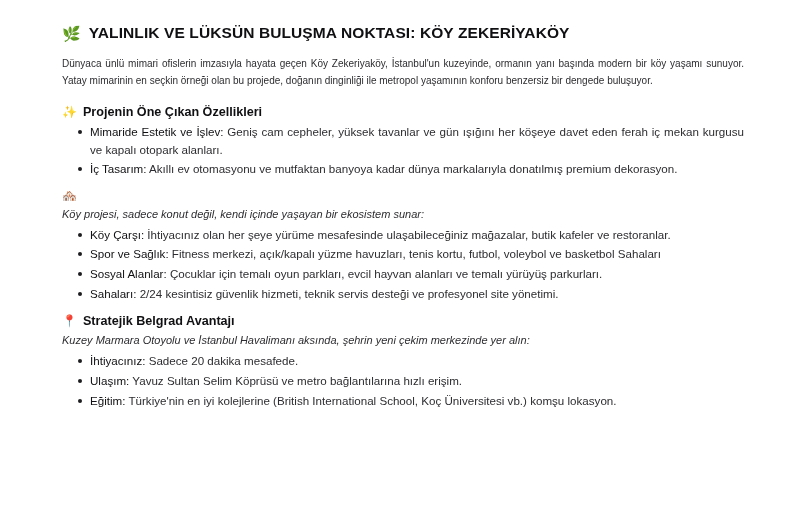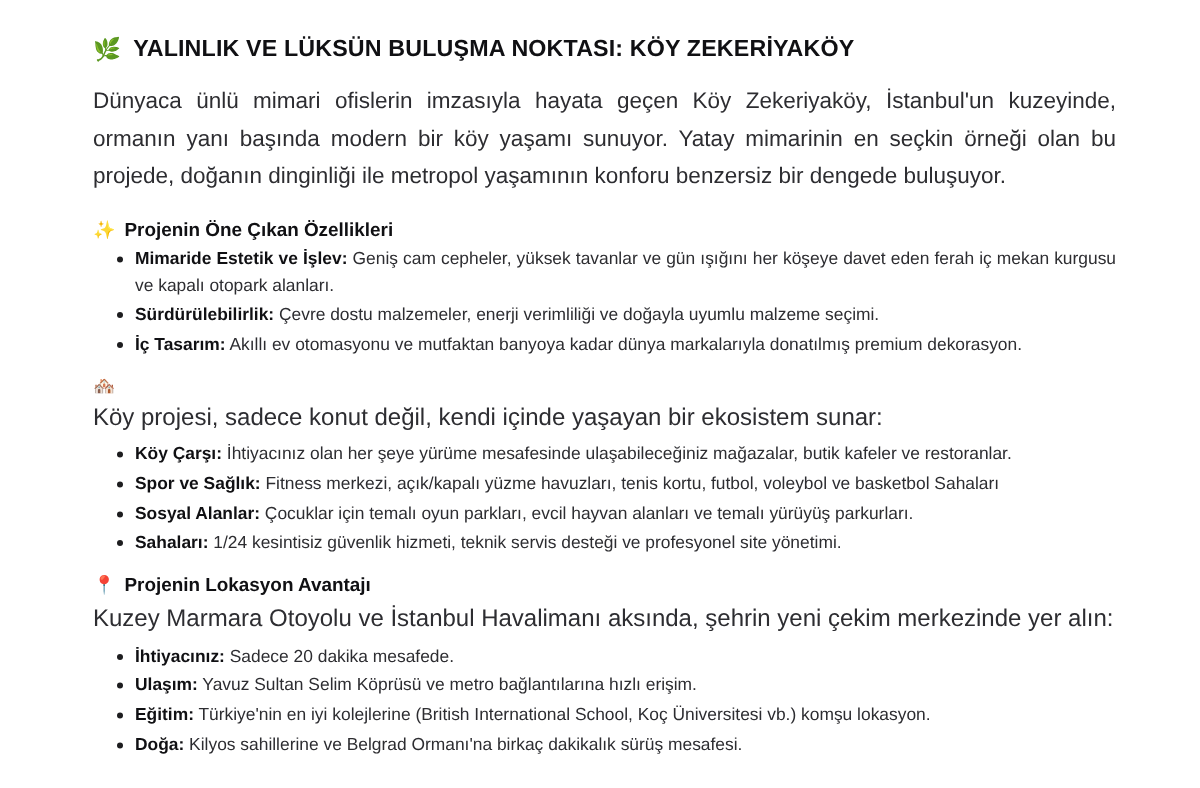--- a/index.html
+++ b/index.html
@@ -28,21 +28,21 @@
     font-weight: bold;
     letter-spacing: 0.1px;
     color: #101013;
     margin: 6px 0 14px 0;
   }
   .doc-title .emoji {
     font-size: 15px;
     line-height: 1;
   }
   .intro {
-    font-size: 15px;
+    font-size: 10px;
     line-height: 1.65;
     color: #2d2d31;
     text-align: justify;
     margin: 0 0 16px 0;
   }
   .section {
     margin: 0 0 12px 0;
   }
   .section-head {
     display: flex;
@@ -51,24 +51,25 @@
     font-size: 12.6px;
     font-weight: bold;
     color: #101013;
     margin: 0 0 4px 0;
   }
   .section-head .emoji {
     font-size: 12px;
     line-height: 1;
   }
   .section-lead {
-    font-size: 16px;
+    font-size: 11px;
     line-height: 1.55;
     color: #2d2d31;
     margin: 0 0 3px 0;
+    font-style: italic;
   }
   ul.bullets {
     list-style: none;
     margin: 0;
     padding: 0 0 0 14px;
   }
   ul.bullets > li {
     position: relative;
     font-size: 11.6px;
     line-height: 1.52;
@@ -81,21 +82,21 @@
     content: "";
     position: absolute;
     left: 2px;
     top: 7px;
     width: 4px;
     height: 4px;
     border-radius: 50%;
     background: #1d1d1f;
   }
   ul.bullets > li .lead {
-    font-weight: bold;
+    font-weight: normal;
     color: #101013;
   }
 </style>
 </head>
 <body>
 
 <div class="page">
 
   <div class="doc-title">
     <span class="emoji">🌿</span>
@@ -107,23 +108,20 @@
   <div class="section">
     <div class="section-head">
       <span class="emoji">✨</span>
       <span>Projenin Öne Çıkan Özellikleri</span>
     </div>
     <ul class="bullets">
       <li>
         <span class="lead">Mimaride Estetik ve İşlev:</span><span> Geniş cam cepheler, yüksek tavanlar ve gün ışığını her köşeye davet eden ferah iç mekan kurgusu ve kapalı otopark alanları.</span>
       </li>
       <li>
-        <span class="lead">Sürdürülebilirlik:</span><span> Çevre dostu malzemeler, enerji verimliliği ve doğayla uyumlu malzeme seçimi.</span>
-      </li>
-      <li>
         <span class="lead">İç Tasarım:</span><span> Akıllı ev otomasyonu ve mutfaktan banyoya kadar dünya markalarıyla donatılmış premium dekorasyon.</span>
       </li>
     </ul>
   </div>
 
   <div class="section">
     <div class="section-head">
       <span class="emoji">🏘️</span>
     </div>
     <p class="section-lead">Köy projesi, sadece konut değil, kendi içinde yaşayan bir ekosistem sunar:</p>
@@ -131,40 +129,37 @@
       <li>
         <span class="lead">Köy Çarşı:</span><span> İhtiyacınız olan her şeye yürüme mesafesinde ulaşabileceğiniz mağazalar, butik kafeler ve restoranlar.</span>
       </li>
       <li>
         <span class="lead">Spor ve Sağlık:</span><span> Fitness merkezi, açık/kapalı yüzme havuzları, tenis kortu, futbol, voleybol ve basketbol Sahaları</span>
       </li>
       <li>
         <span class="lead">Sosyal Alanlar:</span><span> Çocuklar için temalı oyun parkları, evcil hayvan alanları ve temalı yürüyüş parkurları.</span>
       </li>
       <li>
-        <span class="lead">Sahaları:</span><span> 1/24 kesintisiz güvenlik hizmeti, teknik servis desteği ve profesyonel site yönetimi.</span>
+        <span class="lead">Sahaları:</span><span> 2/24 kesintisiz güvenlik hizmeti, teknik servis desteği ve profesyonel site yönetimi.</span>
       </li>
     </ul>
   </div>
 
   <div class="section">
     <div class="section-head">
       <span class="emoji">📍</span>
-      <span>Projenin Lokasyon Avantajı</span>
+      <span>Stratejik Belgrad Avantajı</span>
     </div>
     <p class="section-lead">Kuzey Marmara Otoyolu ve İstanbul Havalimanı aksında, şehrin yeni çekim merkezinde yer alın:</p>
     <ul class="bullets">
       <li>
         <span class="lead">İhtiyacınız:</span><span> Sadece 20 dakika mesafede.</span>
       </li>
       <li>
         <span class="lead">Ulaşım:</span><span> Yavuz Sultan Selim Köprüsü ve metro bağlantılarına hızlı erişim.</span>
       </li>
       <li>
         <span class="lead">Eğitim:</span><span> Türkiye'nin en iyi kolejlerine (British International School, Koç Üniversitesi vb.) komşu lokasyon.</span>
       </li>
-      <li>
-        <span class="lead">Doğa:</span><span> Kilyos sahillerine ve Belgrad Ormanı'na birkaç dakikalık sürüş mesafesi.</span>
-      </li>
     </ul>
   </div>
 
 </div>
 
 </body></html>

